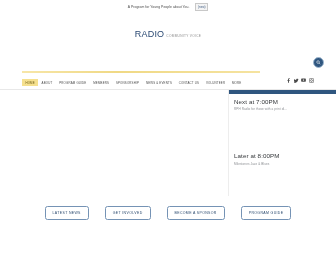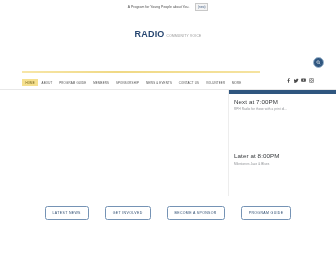--- a/index.html
+++ b/index.html
@@ -22,21 +22,21 @@
     background:#f4f4f4; white-space:nowrap;
   }
 
   
   .logo-zone {
     height:40px; width:100%;
     display:flex; align-items:center; justify-content:center;
     background:#fff;
   }
   .logo-mark { display:flex; align-items:baseline; gap:2px; opacity:.96; }
-  .logo-text { font-size:9px; font-weight:bold; color:#1f3f6b; letter-spacing:.2px; }
+  .logo-text { font-size:9px; font-weight:normal; color:#1f3f6b; letter-spacing:.2px; }
   .logo-sub  { font-size:3.2px; color:#8a8a8a; letter-spacing:.3px; }
 
   
   .search-btn {
     position:absolute; top:57px; right:12px;
     width:11px; height:11px; border-radius:50%;
     background:#2f567f; border:1px solid #9fb8d0;
     display:flex; align-items:center; justify-content:center;
     cursor:pointer;
   }

